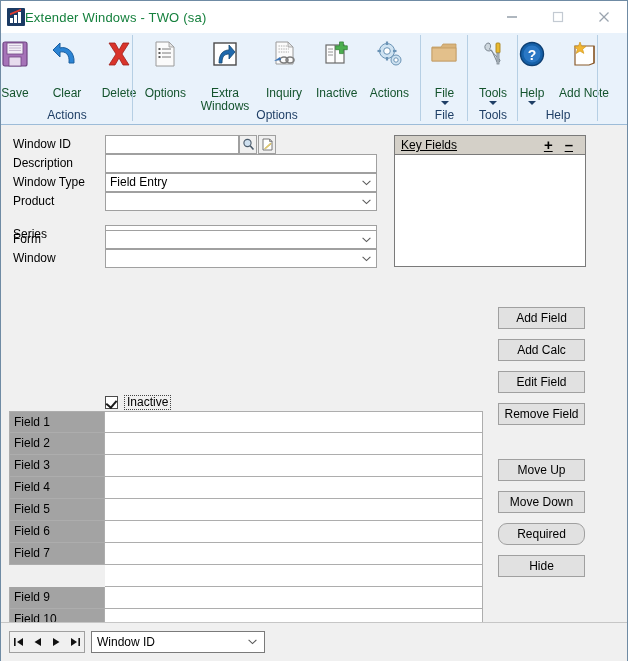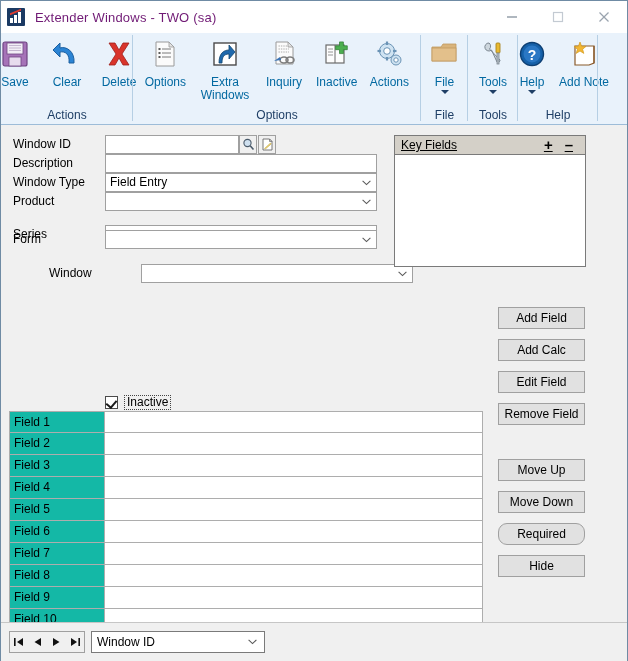--- a/index.html
+++ b/index.html
@@ -55,23 +55,22 @@
   #title-icon .b2 { left: 7px;  height: 8px; }
   #title-icon .b3 { left: 11px; height: 11px; }
   #title-icon .arrow {
     position: absolute;
     left: 3px; top: 3px;
     width: 11px; height: 8px;
     border-top: 2px solid #e23b2e;
     transform: skewY(-22deg);
   }
   #title-text {
-    margin-left: 10px;
     font-size: 13px;
-    color: #701a75;
+    color: #15803d;
     white-space: nowrap;
     letter-spacing: 0.2px;
   }
   #win-controls {
     margin-left: auto;
     display: flex;
     height: 32px;
   }
   .win-btn {
     width: 46px;
@@ -130,24 +129,24 @@
     min-width: 40px;
   }
   .rib-btn .ico {
     height: 32px;
     display: flex;
     align-items: center;
     justify-content: center;
   }
   .rib-btn .cap {
     font-size: 12px;
-    color: #0369a1;
+    color: #14532d;
     text-align: center;
     line-height: 13px;
-    margin-top: 6px;
+    margin-top: 17px;
     white-space: nowrap;
   }
   .rib-btn .cap.two { white-space: normal; width: 54px; }
   .dropcaret {
     display: block;
     margin: 1px auto 0 auto;
     width: 0; height: 0;
     border-left: 4px solid transparent;
     border-right: 4px solid transparent;
     border-top: 4px solid #1f3f66;
@@ -259,21 +258,21 @@
     width: 474px;
   }
   .field-row .fl {
     position: absolute;
     left: 0; top: 0;
     width: 96px; height: 22px;
     line-height: 21px;
     font-size: 12px;
     padding-left: 4px;
     box-sizing: border-box;
-    background: #14b8a6;
+    background: #a3a3a3;
     border-bottom: 1px solid #adadad;
     border-right: 1px solid #adadad;
   }
   .field-row .fv {
     position: absolute;
     left: 96px; top: 0;
     width: 378px; height: 22px;
     background: #ffffff;
     border-bottom: 1px solid #adadad;
     border-right: 1px solid #adadad;
@@ -639,21 +638,21 @@
     <div class="frow" style="top:105px; width:370px;">
       <div class="flabel">Form</div>
       <div class="fcombo" style="left:96px; width:272px;">
         <span></span>
         <svg class="chev" viewBox="0 0 9 6">
           <path d="M0.6 0.8 L4.5 4.6 L8.4 0.8" fill="none" stroke="#5a5a5a" stroke-width="1.1"></path>
         </svg>
       </div>
     </div>
 
-    <div class="frow" style="top:139px; width:370px;margin-left:36px;">
+    <div class="frow" style="top:124px; width:370px;">
       <div class="flabel">Window</div>
       <div class="fcombo" style="left:96px; width:272px;">
         <span></span>
         <svg class="chev" viewBox="0 0 9 6">
           <path d="M0.6 0.8 L4.5 4.6 L8.4 0.8" fill="none" stroke="#5a5a5a" stroke-width="1.1"></path>
         </svg>
       </div>
     </div>
 
     <div id="inactive-row">
@@ -686,21 +685,20 @@
       </div>
       <div class="field-row">
         <div class="fl">Field 6</div>
         <div class="fv"></div>
       </div>
       <div class="field-row">
         <div class="fl">Field 7</div>
         <div class="fv"></div>
       </div>
       <div class="field-row">
-        <div class="fl">Field 8</div>
         <div class="fv"></div>
       </div>
       <div class="field-row">
         <div class="fl">Field 9</div>
         <div class="fv"></div>
       </div>
       <div class="field-row">
         <div class="fl">Field 10</div>
         <div class="fv"></div>
       </div>

